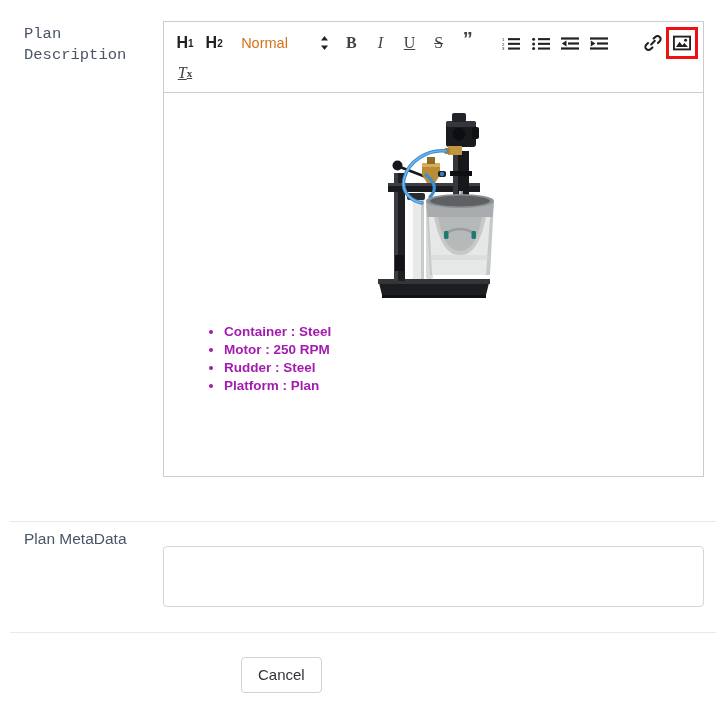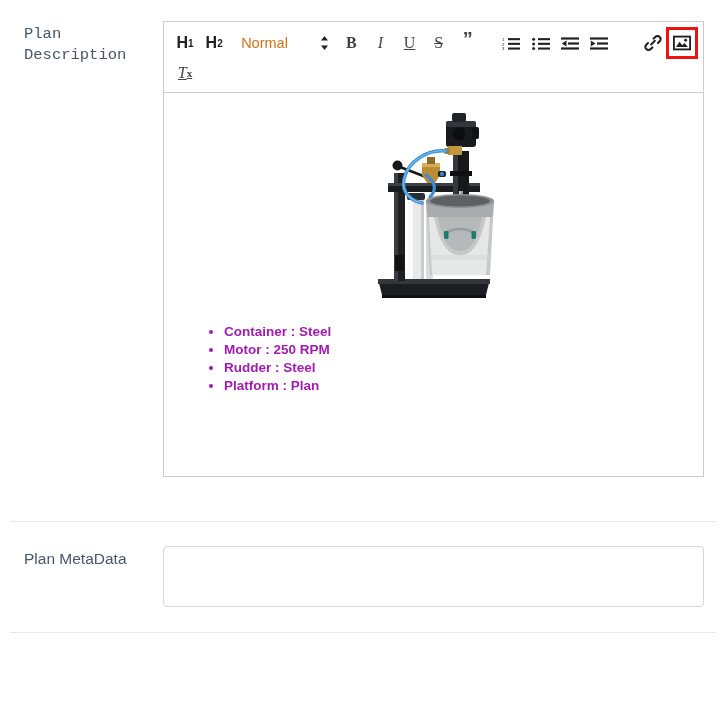--- a/index.html
+++ b/index.html
@@ -376,24 +376,25 @@
         <li>Motor : 250 RPM</li>
         <li>Rudder : Steel</li>
         <li>Platform : Plan</li>
       </ul>
     </div>
   </div>
 
 
   <div class="divider" style="top:521px;"></div>
 
-  <div class="form-row" style="left:24px; top:548px; width:140px;">
+  <div class="form-row" style="left:24px; top:528px; width:140px;">
     <div class="field-label">Plan MetaData</div>
   </div>
 
   <textarea class="meta-input" placeholder="" style=""></textarea>
 
   <div class="divider" style="top:632px;"></div>
 
   <div class="btn-bar">
+    <button class="btn btn-secondary">Cancel</button>
   </div>
 
 </div>
 
 </body></html>

